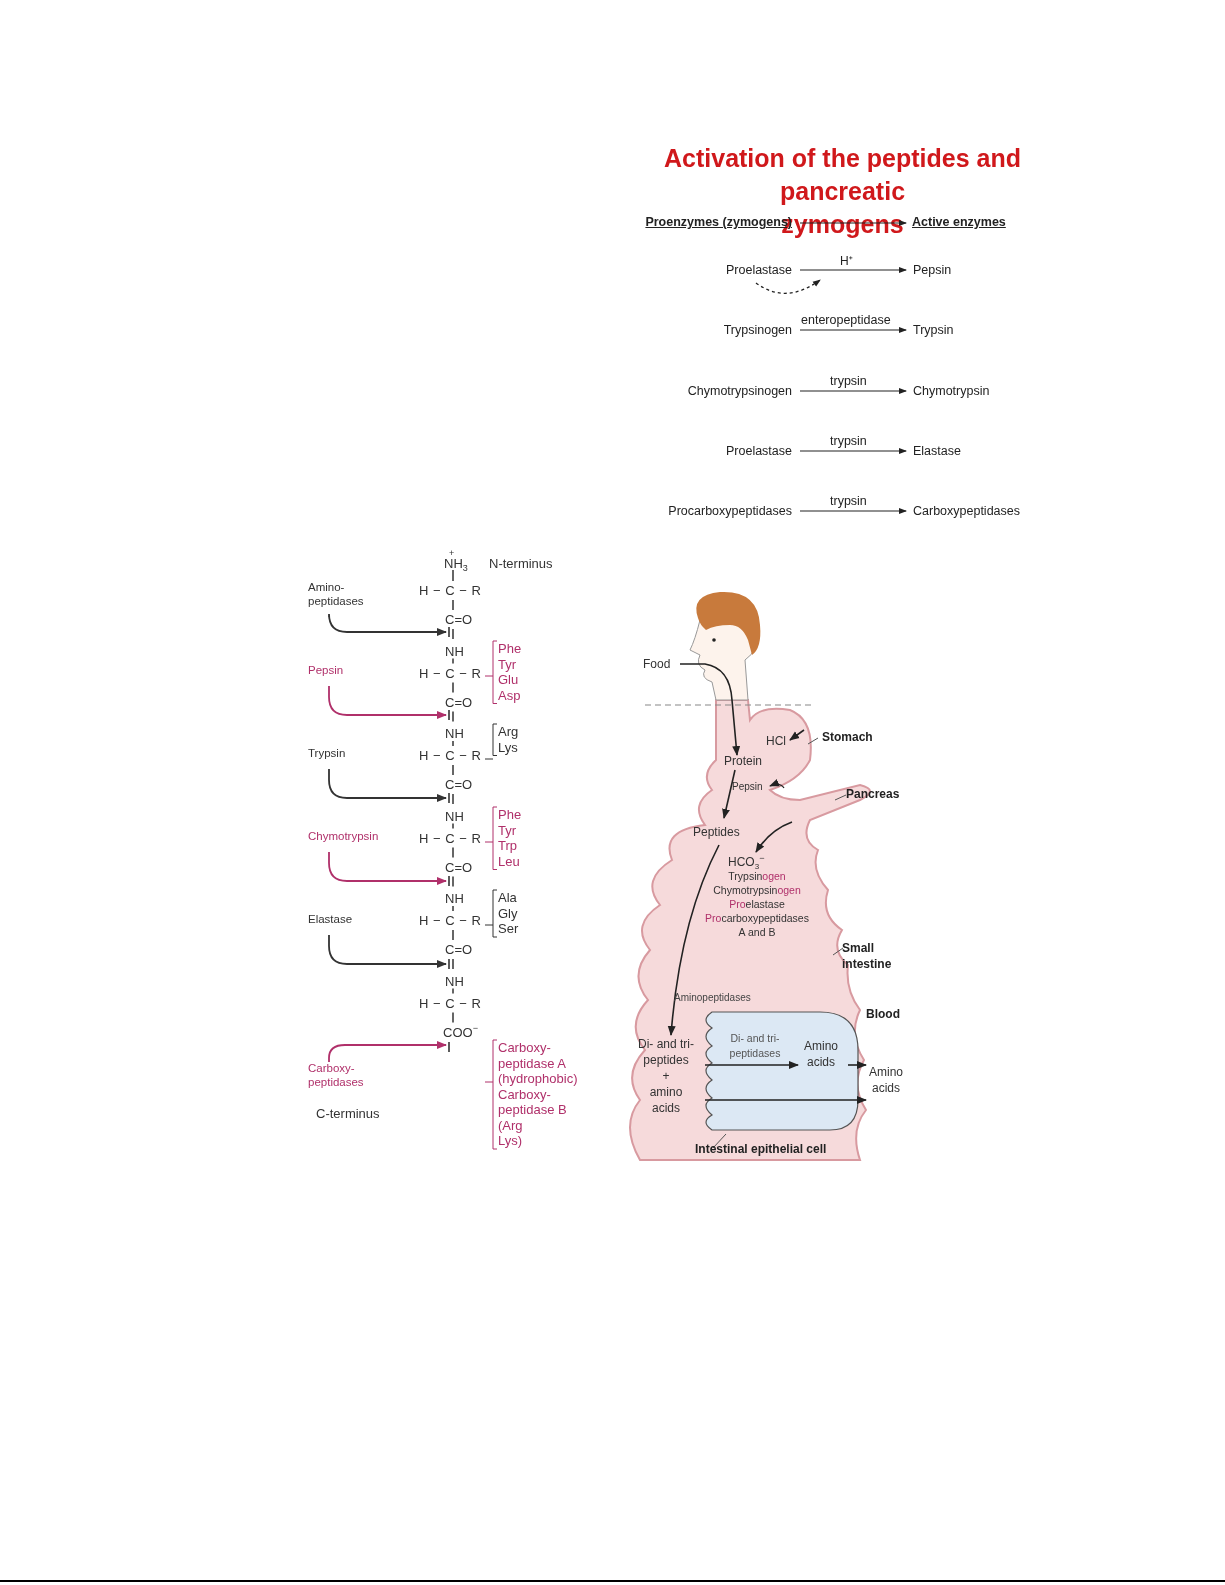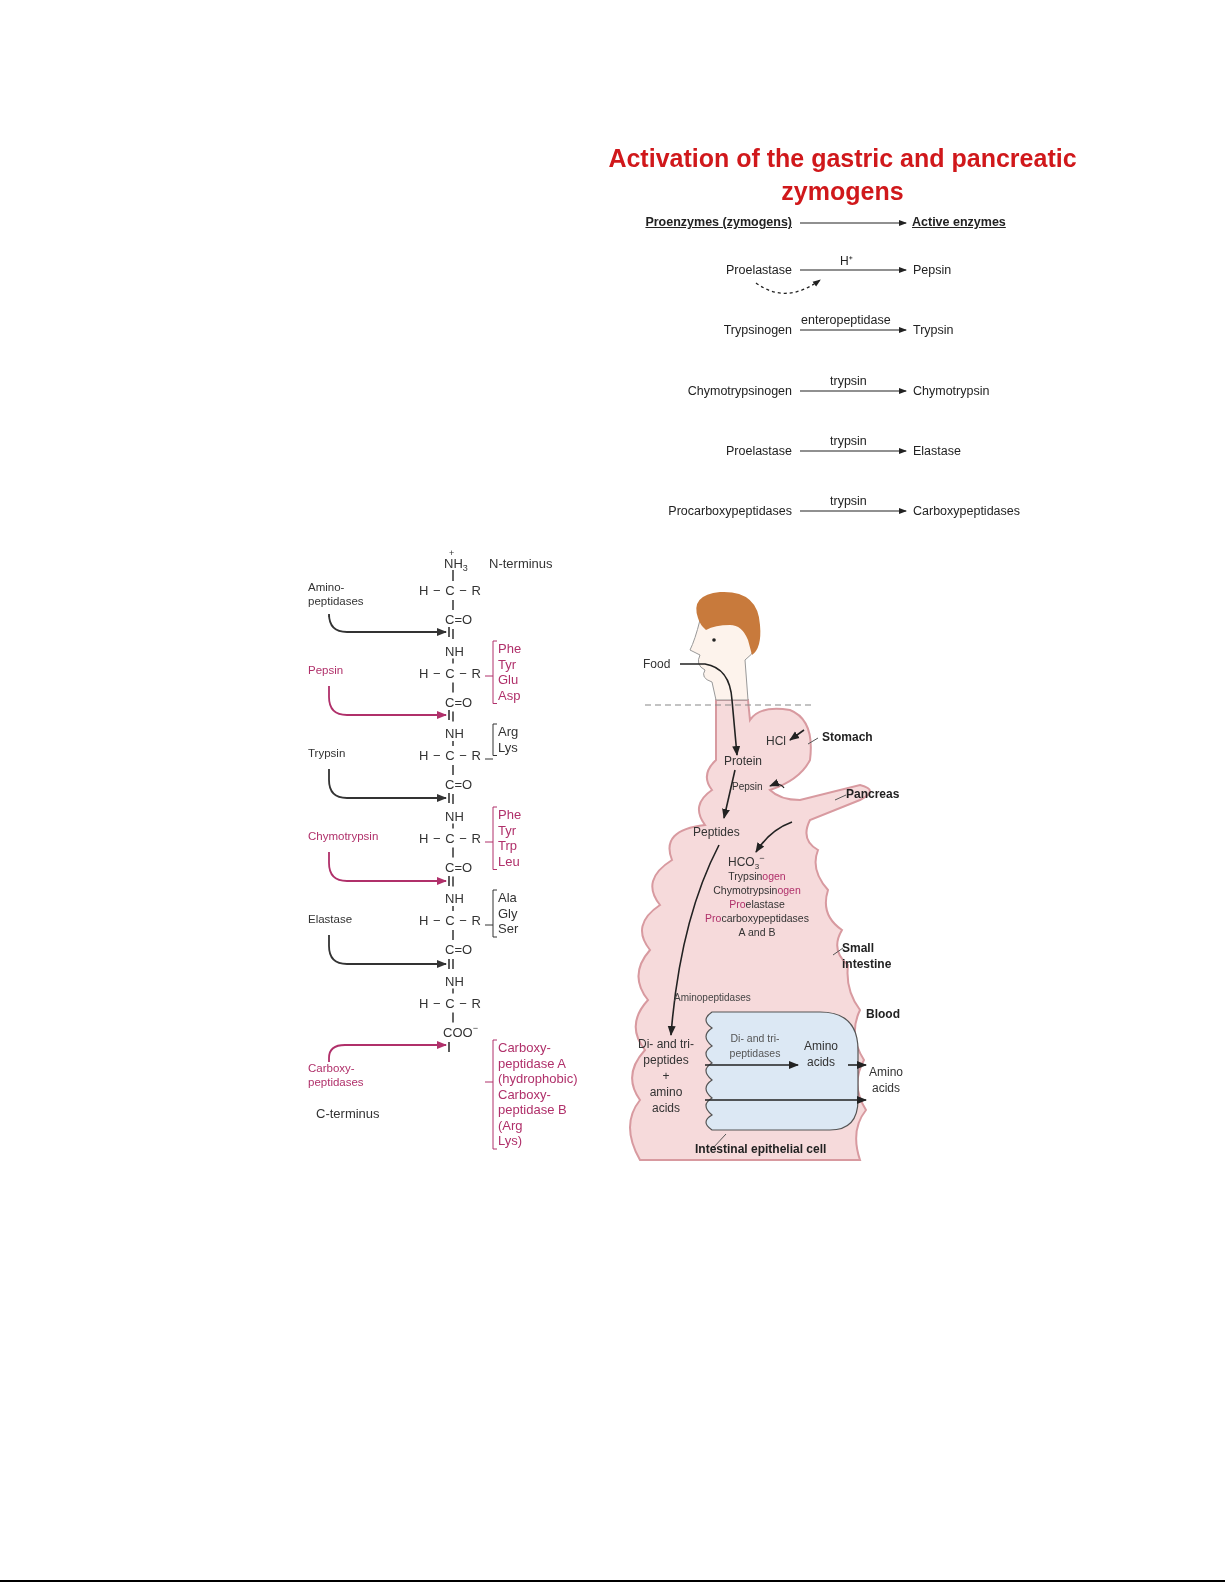--- a/index.html
+++ b/index.html
@@ -11,21 +11,21 @@
   .rxn { position: absolute; font-size: 12.5px; color: #222; white-space: nowrap; }
   .rxn.bold { font-weight: bold; text-decoration: underline; }
   .right { text-align: right; }
   svg text { font-family: "Liberation Sans", sans-serif; }
   .page-rule { position: absolute; left: 0; top: 1580px; width: 1225px; height: 2px; background: #000; }
 </style>
 </head>
 <body>
 
 <div class="title">
-  <div>Activation of the gastric and pancreatic</div>
+  <div>Activation of the peptides and pancreatic</div>
   <div>zymogens</div>
 </div>
 
 <div>
   <div class="rxn bold right" style="left:600px; top:215px; width:192px;">Proenzymes (zymogens)</div>
   <div class="rxn bold" style="left:912px; top:215px;">Active enzymes</div>
 
   <div class="rxn right" style="left:600px; top:263px; width:192px;">Proelastase</div>
   <div class="rxn" style="left:840px; top:252px; font-size:12px;">H⁺</div>
   <div class="rxn" style="left:913px; top:263px;">Pepsin</div>

